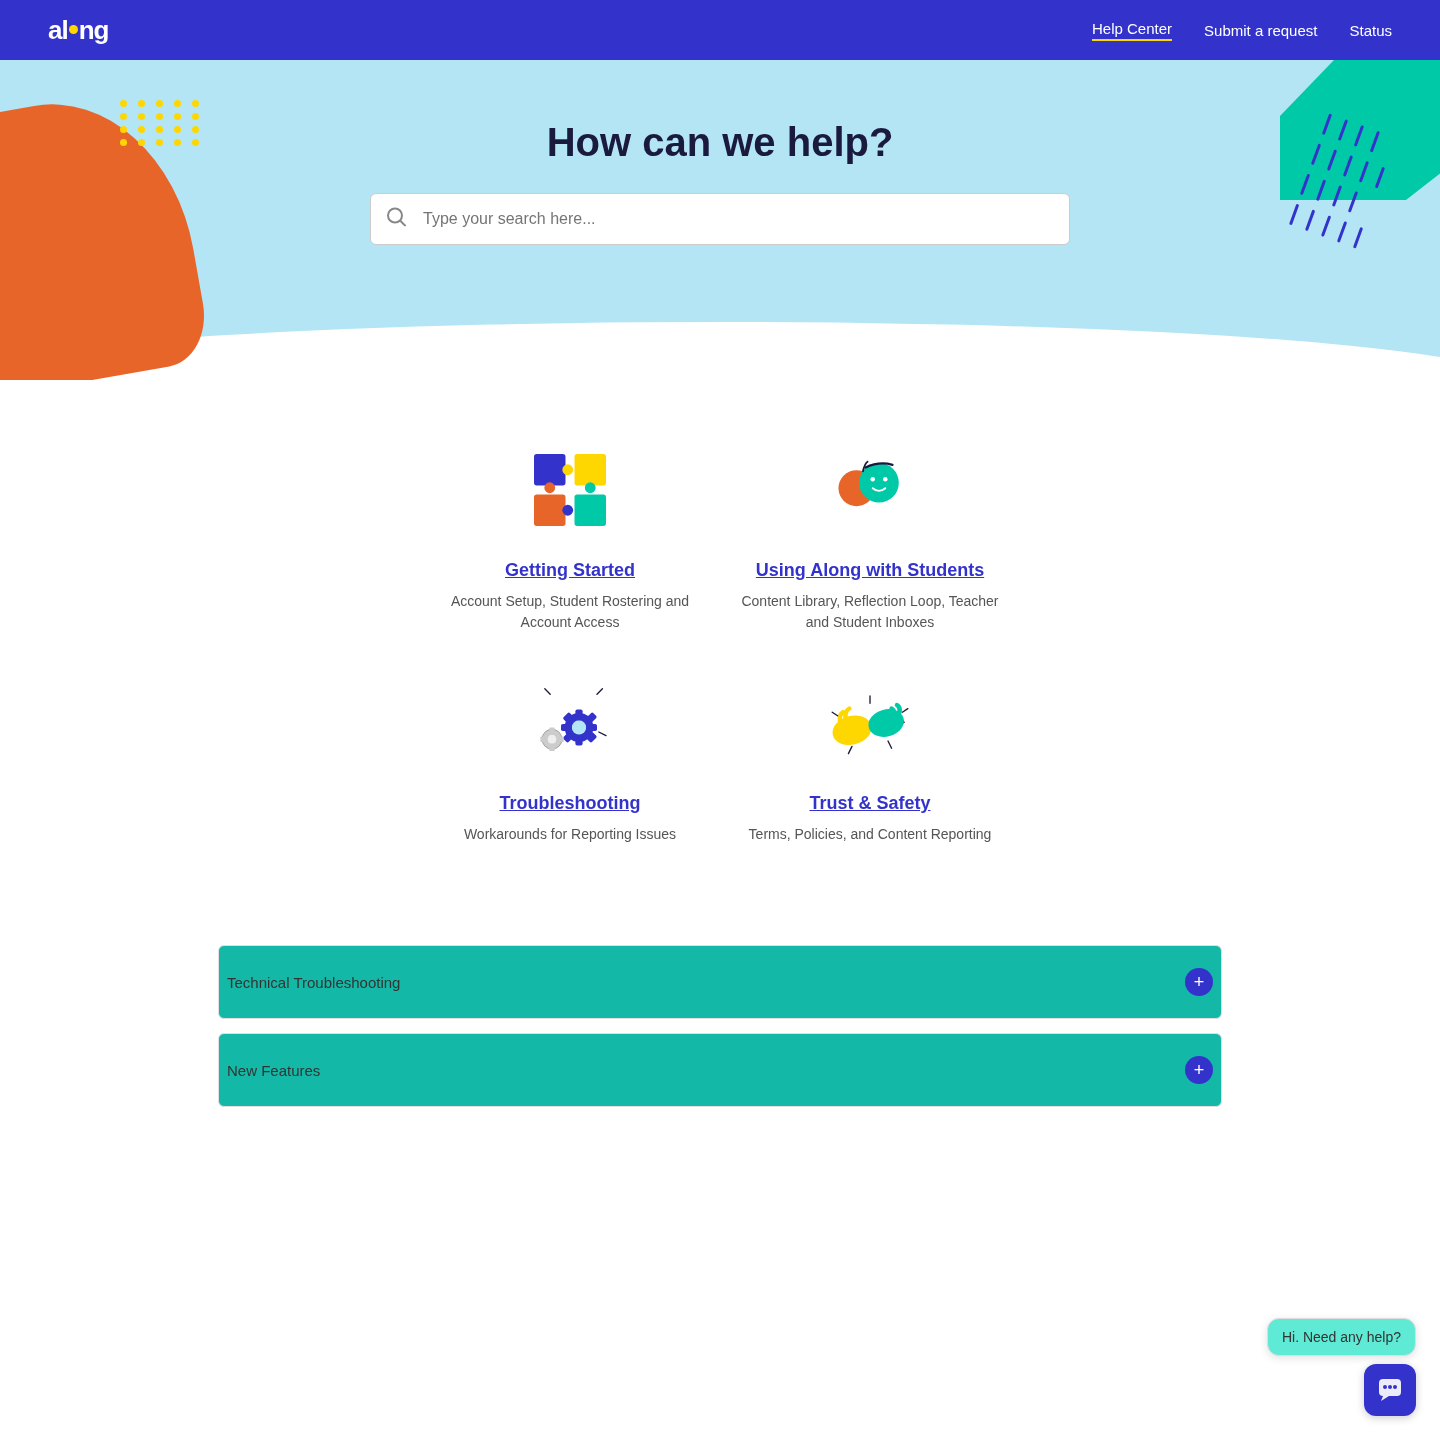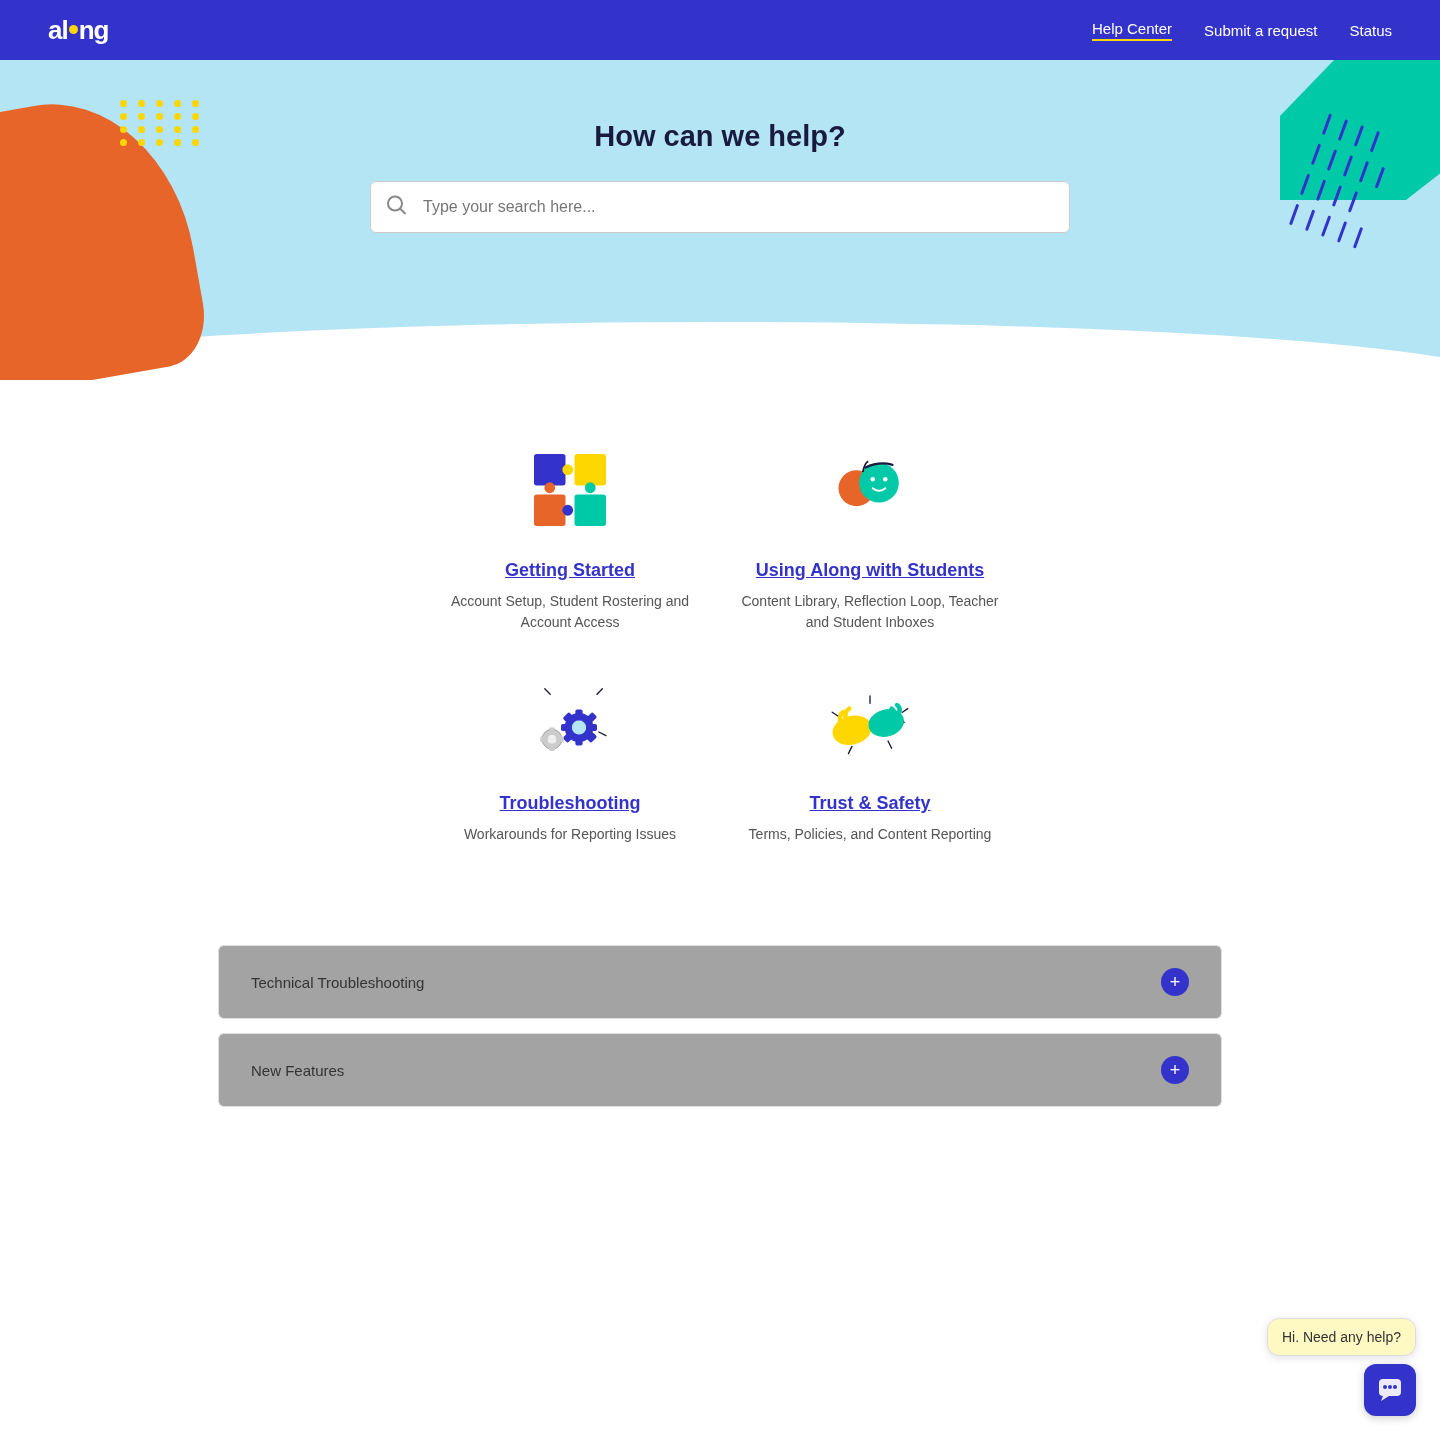--- a/index.html
+++ b/index.html
@@ -57,21 +57,21 @@
     
     .hero {
       background: #b3e5f5;
       position: relative;
       padding: 60px 20px 80px;
       text-align: center;
       overflow: hidden;
       min-height: 320px;
     }
     .hero-title {
-      font-size: 29px;
+      font-size: 40px;
       font-weight: 800;
       color: #1a1a3e;
       margin-bottom: 28px;
       position: relative;
       z-index: 2;
     }
     .search-bar {
       position: relative;
       max-width: 700px;
       margin: 0 auto;
@@ -186,24 +186,24 @@
       max-width: 1100px;
       margin: 0 auto;
     }
     .popular-title {
       font-size: 26px;
       font-weight: 800;
       color: #1a1a3e;
       margin-bottom: 24px;
     }
     .topic-item {
-      background: #a3a3a3;
+      background: #14b8a6;
       border: 1px solid #e0e0e0;
       border-radius: 6px;
-      padding: 22px 32px;
+      padding: 22px 8px;
       display: flex;
       align-items: center;
       justify-content: space-between;
       margin-bottom: 14px;
       cursor: pointer;
     }
     .topic-label {
       font-size: 15px;
       color: #333;
     }
@@ -226,21 +226,21 @@
       position: fixed;
       bottom: 24px;
       right: 24px;
       display: flex;
       flex-direction: column;
       align-items: flex-end;
       gap: 8px;
       z-index: 100;
     }
     .chat-bubble {
-      background: #fef9c3;
+      background: #5eead4;
       border: 1px solid #ddd;
       border-radius: 12px;
       padding: 10px 14px;
       font-size: 14px;
       color: #333;
       box-shadow: 0 2px 8px rgba(0,0,0,0.12);
     }
     .chat-button {
       width: 52px;
       height: 52px;

